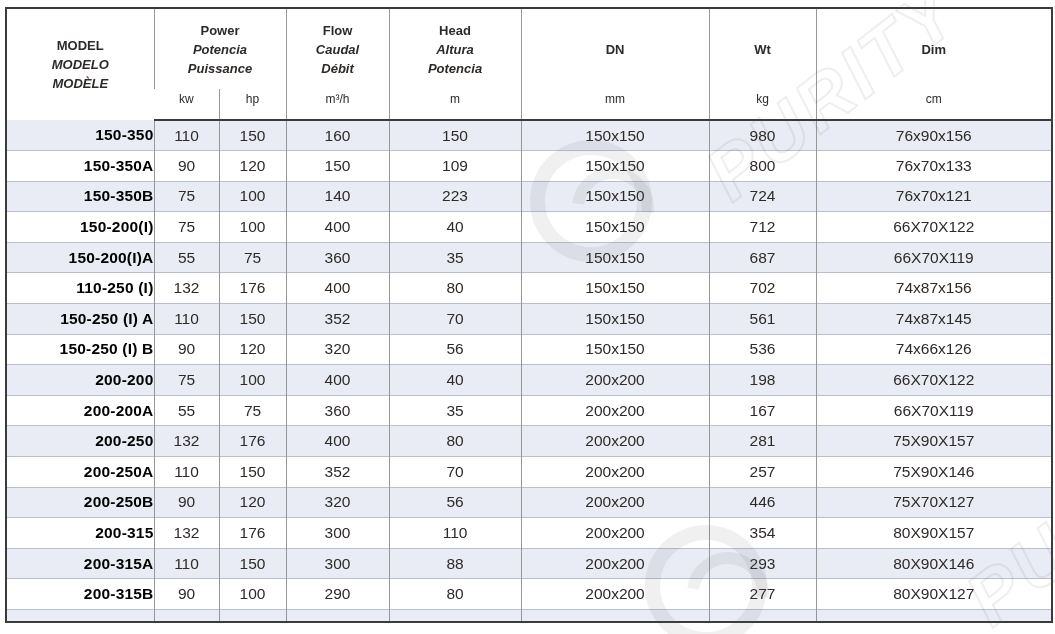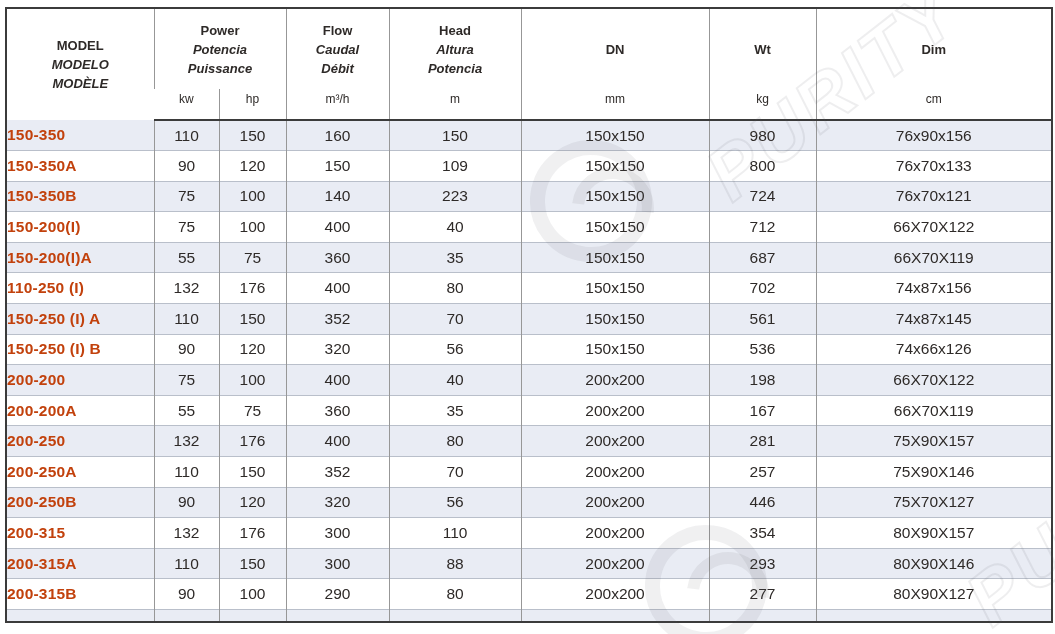--- a/index.html
+++ b/index.html
@@ -57,24 +57,25 @@
   
   .spec tbody td {
     height: 30.6px;
     font-size: 15.5px;
     border-top: 1px solid #b9bfca;
   }
   .spec tbody tr:first-child td { border-top: none; }
   .spec tbody tr:nth-child(odd) td { background: #e9ecf4; }
   .spec tbody tr:nth-child(even) td { background: #ffffff; }
   .spec tbody td.model {
-    text-align: left;
+    text-align: right;
+    padding-left: 22px;
     font-weight: bold;
     font-size: 15.5px;
-    color: #c2410c;
+    color: #000000;
     letter-spacing: 0.2px;
   }
   .spec tbody tr.partial td { height: 12px; }
 
   
   .wm {
     position: absolute;
     z-index: 5;
     pointer-events: none;
   }

